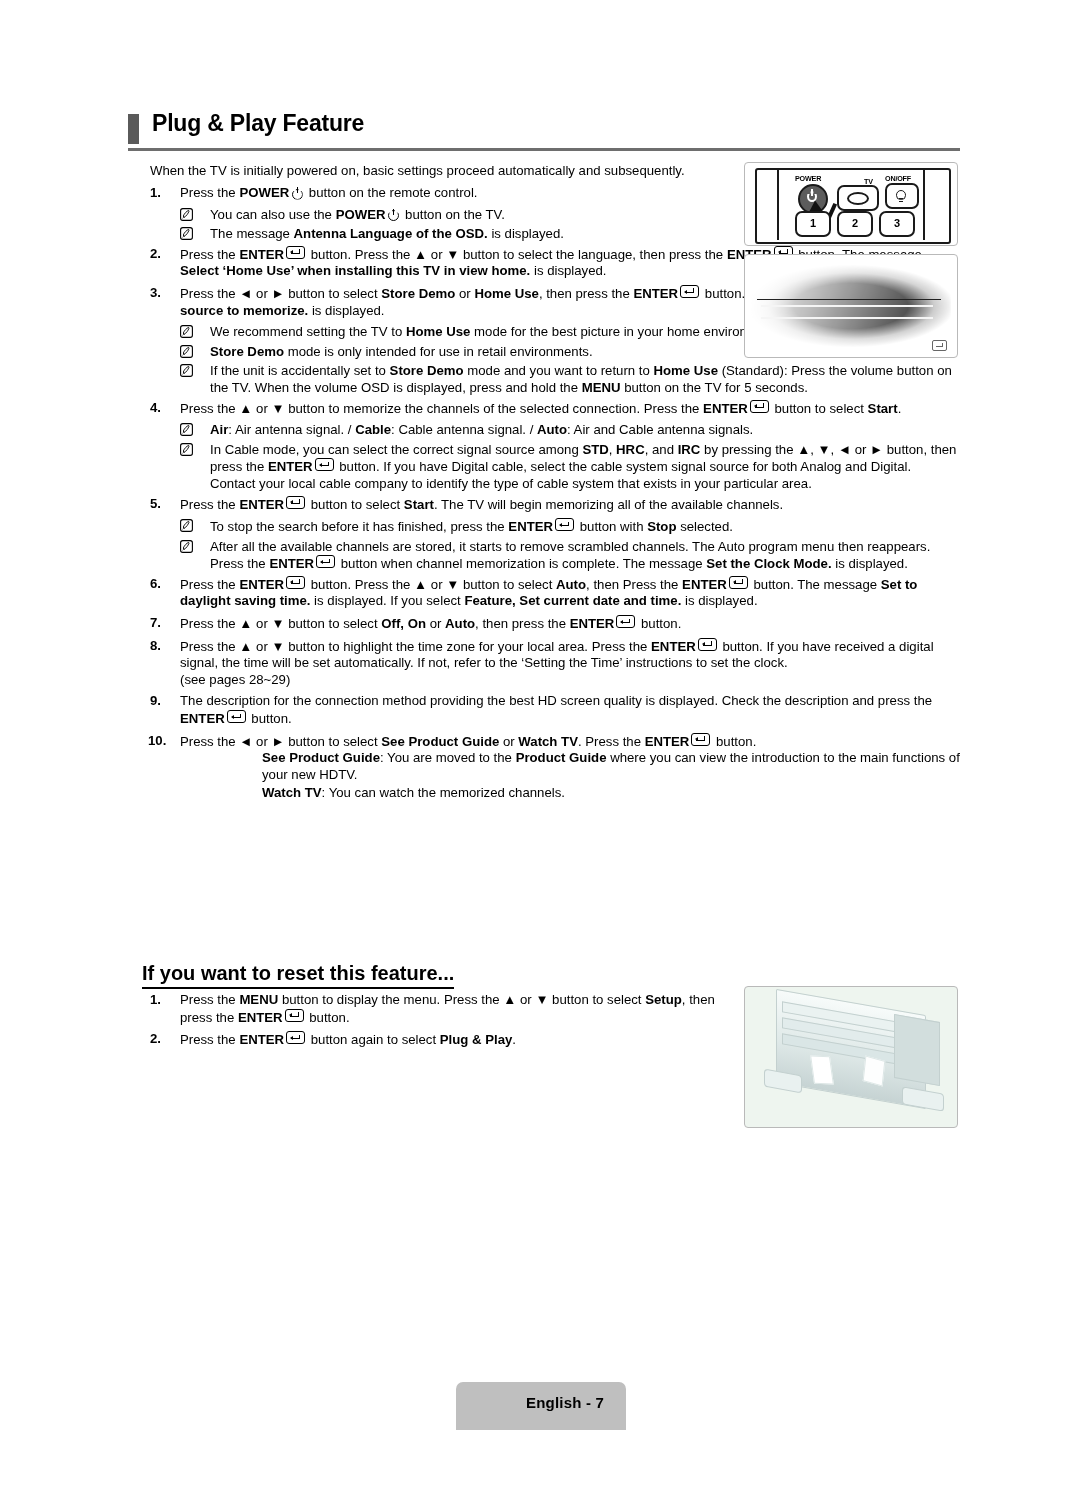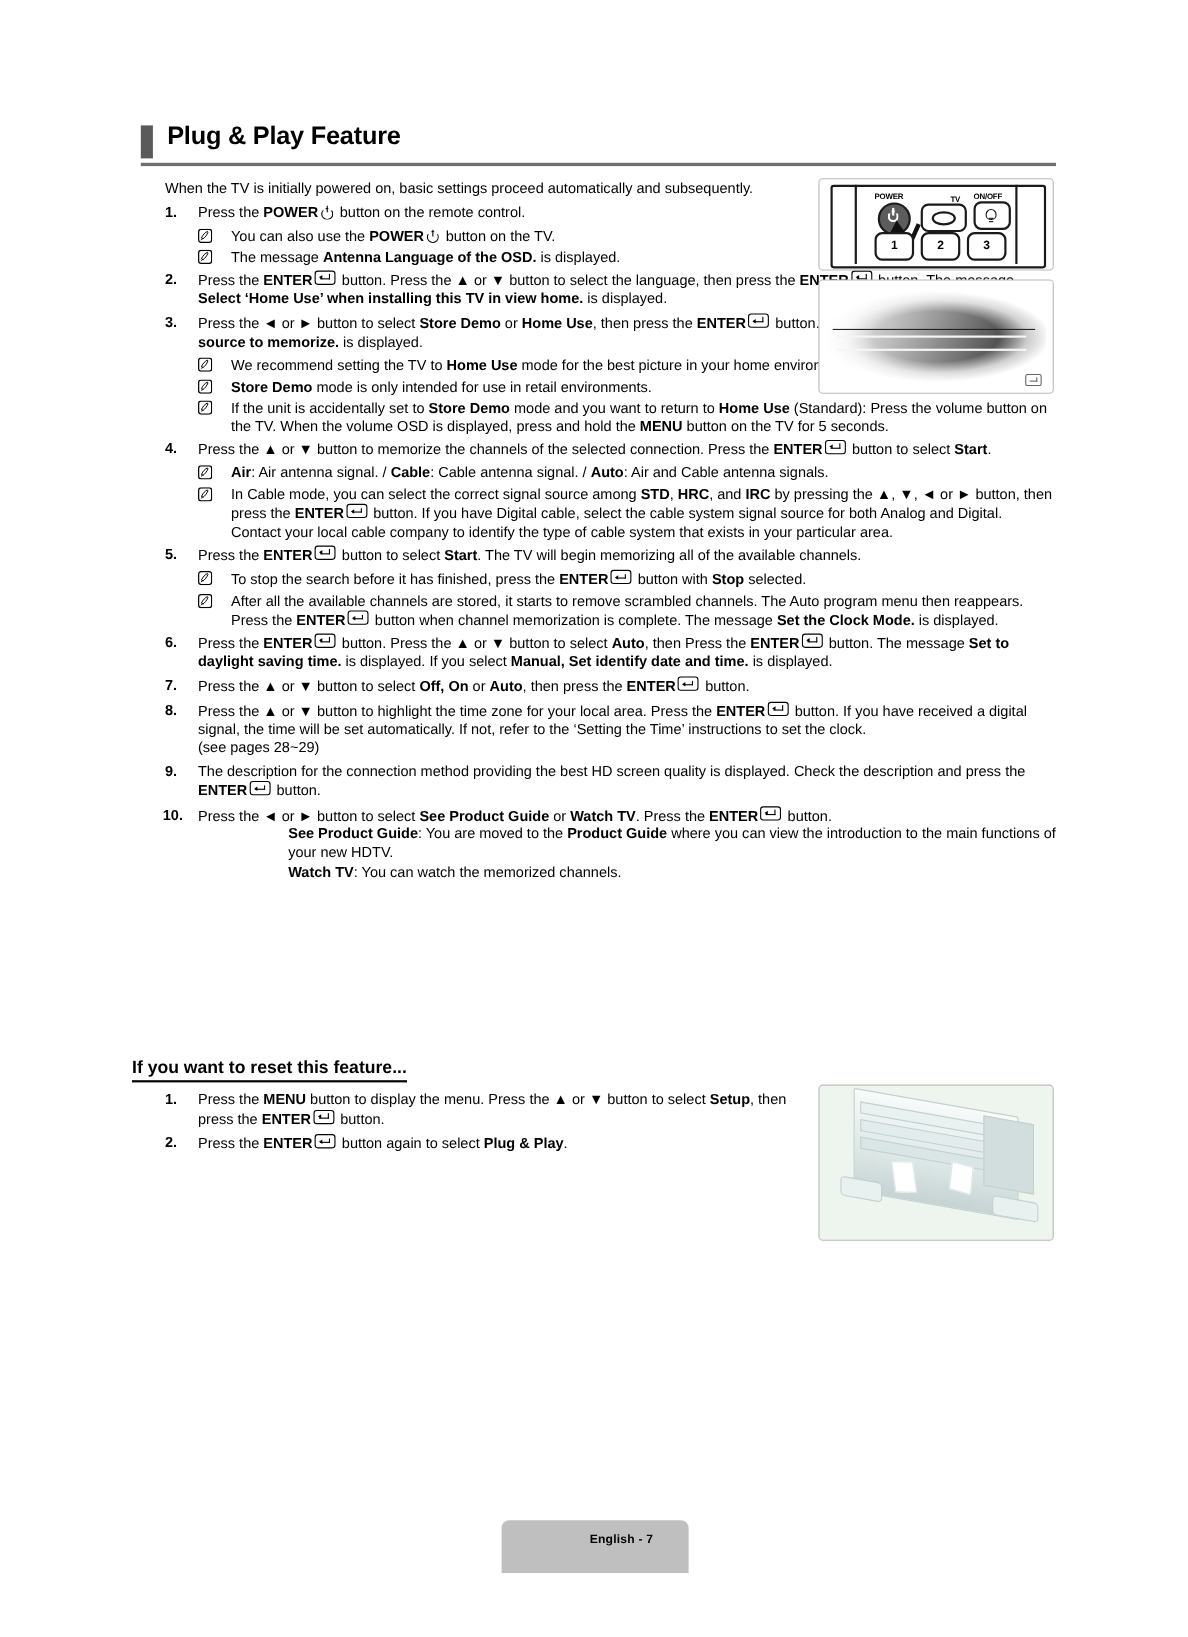--- a/index.html
+++ b/index.html
@@ -178,23 +178,23 @@
     left: 5.3px; top: 0px;
     width: 1.6px; height: 6px;
     background: #000;
   }
 
   b, strong { font-weight: bold; }
 
   
   .subsection {
     position: absolute;
-    left: 120px;
+    left: 142px;
     top: 962px;
-    font-size: 16px;
+    font-size: 20px;
     font-weight: bold;
     border-bottom: 2px solid #000;
     padding-bottom: 2px;
     display: inline-block;
   }
 
   .reset-block {
     position: absolute;
     left: 128px;
     top: 992px;
@@ -370,21 +370,21 @@
     width: 170px;
     height: 48px;
     background: #bfbfbf;
     border-radius: 7px 7px 0 0;
   }
   .footer .ftext {
     position: absolute;
     left: 0; right: 0;
     top: 12px;
     text-align: center;
-    font-size: 11px;
+    font-size: 15px;
     font-weight: bold;
     letter-spacing: 0.2px;
     margin-left: 48px;
   }
 </style>
 </head>
 <body>
 
 <div class="page">
 
@@ -449,21 +449,21 @@
               <path d="M8.6 2.4 C6.6 3.2 4.4 5.4 3.3 8.0 L4.3 9.3 C6.3 8.0 8.2 5.6 9.0 3.2 Z" fill="none" stroke="#000" stroke-width="0.9"></path>
               <path d="M3.3 8.0 L4.3 9.3" stroke="#000" stroke-width="0.8"></path>
               <path d="M2.6 10.2 L3.9 9.0" stroke="#000" stroke-width="0.8"></path>
             </svg></span><span>To stop the search before it has finished, press the <b>ENTER</b><span class="keyenter"></span> button with <b>Stop</b> selected.</span></div>
         <div class="note"><span class="nicon"><svg width="13" height="13" viewBox="0 0 13 13">
               <rect x="0.6" y="0.6" width="11.8" height="11.8" rx="2.2" ry="2.2" fill="none" stroke="#000" stroke-width="1.1"></rect>
               <path d="M8.6 2.4 C6.6 3.2 4.4 5.4 3.3 8.0 L4.3 9.3 C6.3 8.0 8.2 5.6 9.0 3.2 Z" fill="none" stroke="#000" stroke-width="0.9"></path>
               <path d="M3.3 8.0 L4.3 9.3" stroke="#000" stroke-width="0.8"></path>
               <path d="M2.6 10.2 L3.9 9.0" stroke="#000" stroke-width="0.8"></path>
             </svg></span><span>After all the available channels are stored, it starts to remove scrambled channels. The Auto program menu then reappears. Press the <b>ENTER</b><span class="keyenter"></span> button when channel memorization is complete. The message <b>Set the Clock Mode.</b> is displayed.</span></div>
-        <li><span class="num">6.</span><span>Press the <b>ENTER</b><span class="keyenter"></span> button. Press the ▲ or ▼ button to select <b>Auto</b>, then Press the <b>ENTER</b><span class="keyenter"></span> button. The message <b>Set to daylight saving time.</b> is displayed. If you select <b>Manual, Set identify date and time.</b> is displayed.</span></li>
+        <li><span class="num">6.</span><span>Press the <b>ENTER</b><span class="keyenter"></span> button. Press the ▲ or ▼ button to select <b>Auto</b>, then Press the <b>ENTER</b><span class="keyenter"></span> button. The message <b>Set to daylight saving time.</b> is displayed. If you select <b>Feature, Set current date and time.</b> is displayed.</span></li>
         <li><span class="num">7.</span><span>Press the ▲ or ▼ button to select <b>Off, On</b> or <b>Auto</b>, then press the <b>ENTER</b><span class="keyenter"></span> button.</span></li>
         <li><span class="num">8.</span><span>Press the ▲ or ▼ button to highlight the time zone for your local area. Press the <b>ENTER</b><span class="keyenter"></span> button. If you have received a digital signal, the time will be set automatically. If not, refer to the ‘Setting the Time’ instructions to set the clock.<br>(see pages 28~29)</span></li>
         <li><span class="num">9.</span><span>The description for the connection method providing the best HD screen quality is displayed. Check the description and press the <b>ENTER</b><span class="keyenter"></span> button.</span></li>
         <li class="wide-num"><span class="num">10.</span><span>Press the ◄ or ► button to select <b>See Product Guide</b> or <b>Watch TV</b>. Press the <b>ENTER</b><span class="keyenter"></span> button.</span><div class="subtext"><b>See Product Guide</b>: You are moved to the <b>Product Guide</b> where you can view the introduction to the main functions of your new HDTV.</div><div class="subtext"><b>Watch TV</b>: You can watch the memorized channels.</div></li>
       </ol>
   </div>
 
   <div class="subsection">If you want to reset this feature...</div>
   <div class="reset-block">
     <ol class="steps" id="reset-list">

